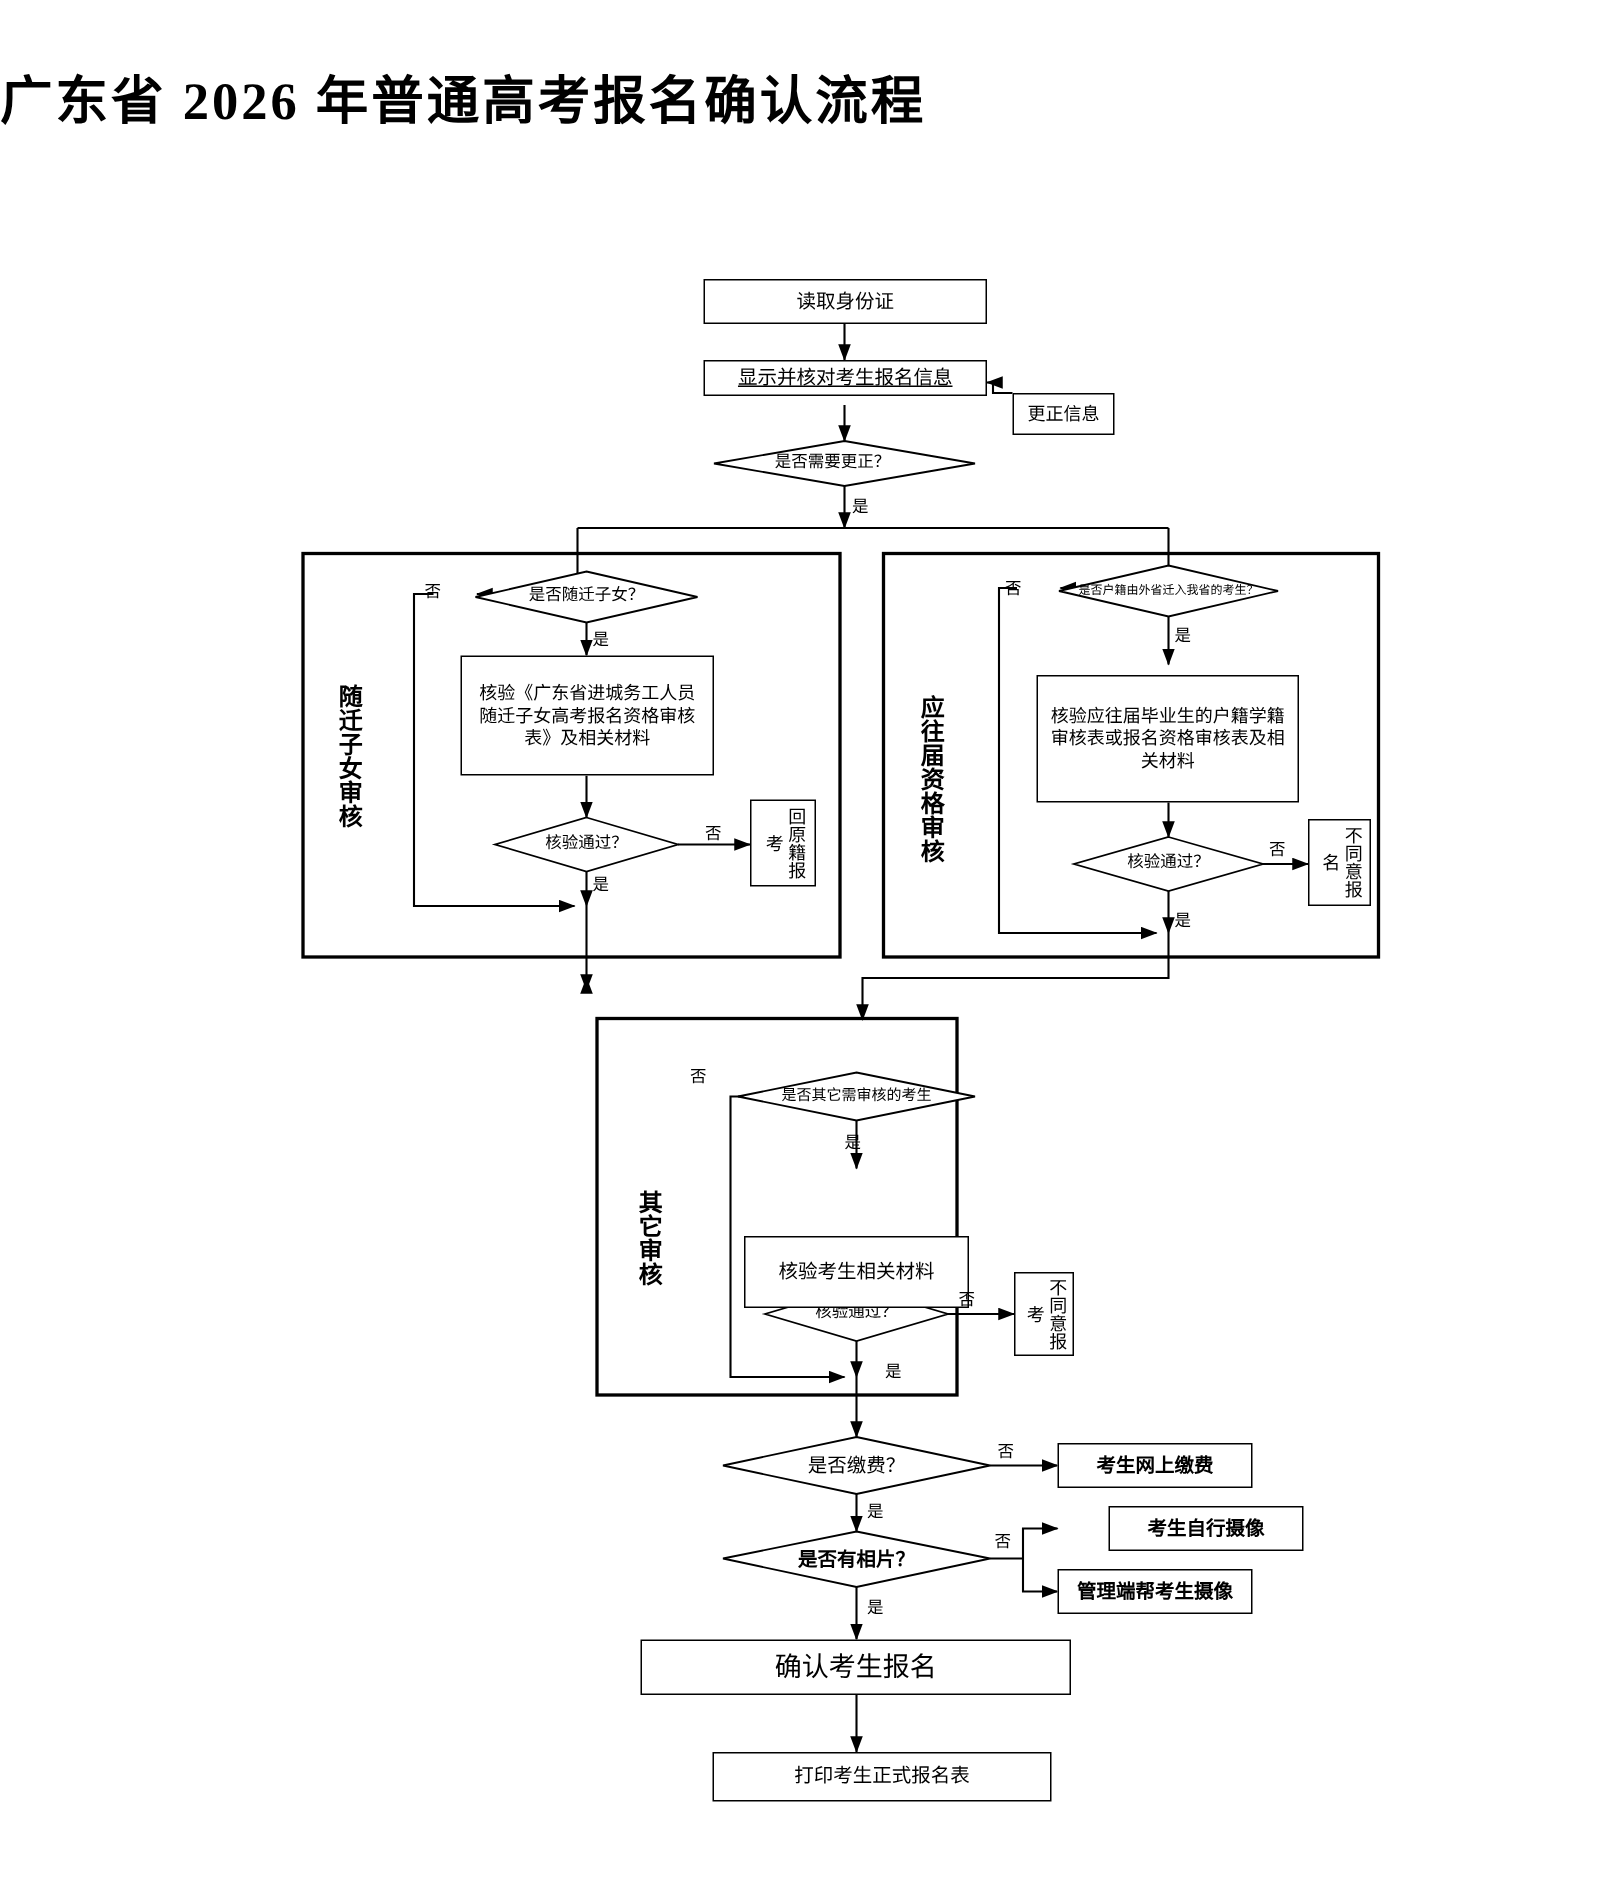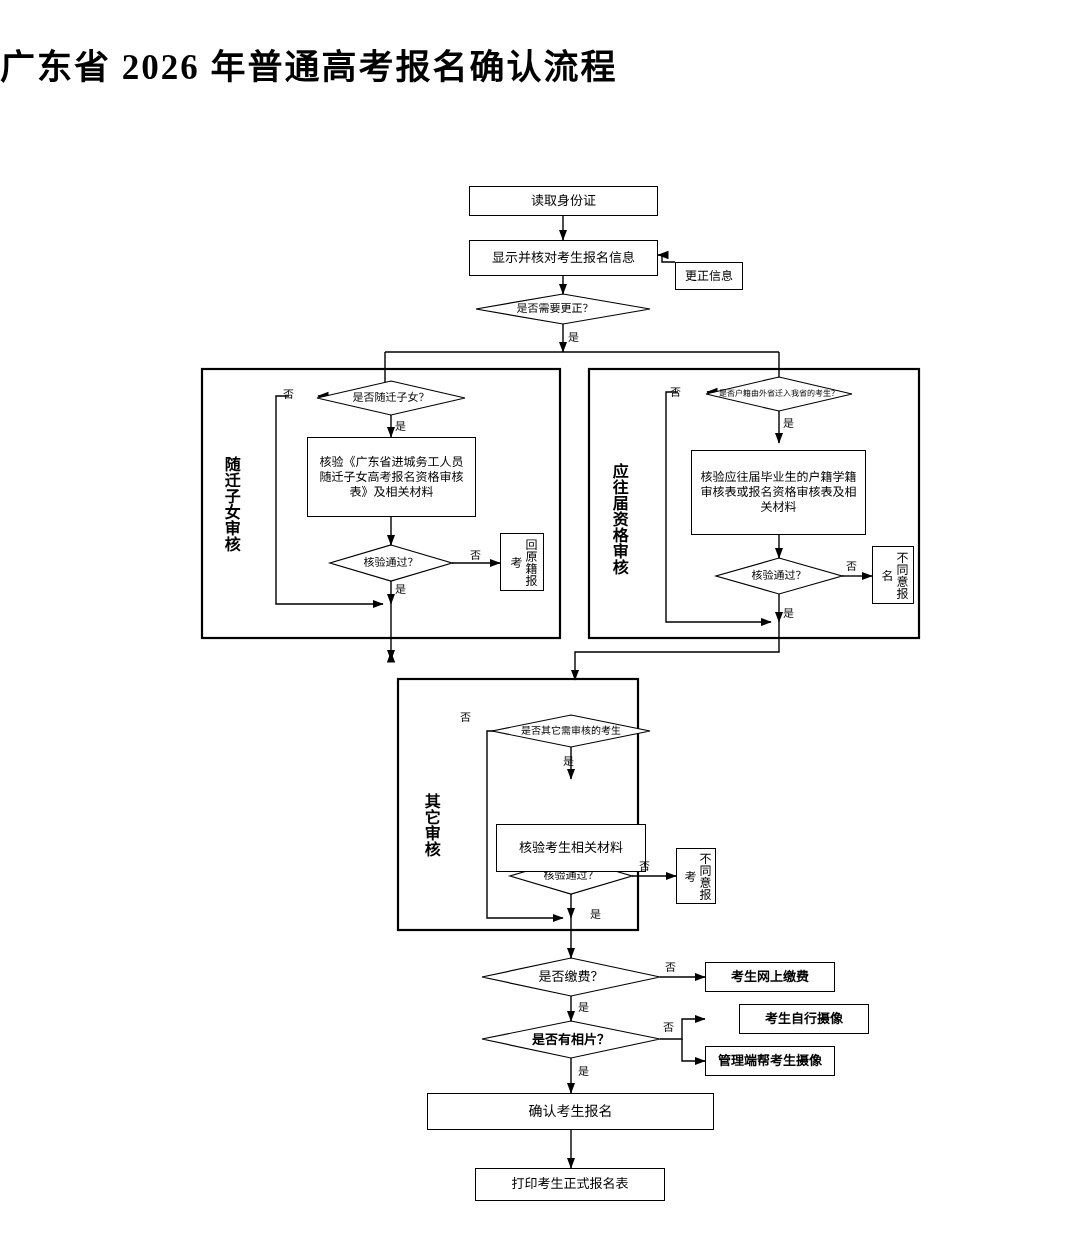--- a/index.html
+++ b/index.html
@@ -146,21 +146,21 @@
 <div class="diamondwrap" style="left:482px;top:958px;width:178px;height:38px;">
   <div class="dtext" style="font-size:13px;font-weight:normal;">是否缴费？</div>
 </div>
 <div class="diamondwrap" style="left:482px;top:1021px;width:178px;height:37px;">
   <div class="dtext" style="font-size:13px;font-weight:bold;">是否有相片？</div>
 </div>
 
 <div class="node rect" style="left:469px;top:186px;width:189px;height:30px;font-size:13px;">
   <span>读取身份证</span>
 </div>
-<div class="node rect" style="left:469px;top:240px;width:189px;height:36px;font-size:13px;">
+<div class="node rect" style="left:469px;top:240px;width:189px;height:24px;font-size:13px;text-decoration:underline;">
   <span>显示并核对考生报名信息</span>
 </div>
 <div class="node rect" style="left:675px;top:262px;width:68px;height:28px;font-size:12px;">
   <span>更正信息</span>
 </div>
 <div class="node rect" style="left:307px;top:437px;width:169px;height:80px;font-size:12px;padding:4px 8px;">
   <span>核验《广东省进城务工人员随迁子女高考报名资格审核表》及相关材料</span>
 </div>
 <div class="node rect" style="left:500px;top:533px;width:44px;height:58px;font-size:12px;">
   <span class="vtext">回原籍报考</span>
@@ -179,24 +179,24 @@
 </div>
 <div class="node rect" style="left:705px;top:962px;width:130px;height:30px;font-size:13px;font-weight:bold;">
   <span>考生网上缴费</span>
 </div>
 <div class="node rect" style="left:705px;top:1004px;width:130px;height:30px;font-size:13px;font-weight:bold;margin-left:34px;">
   <span>考生自行摄像</span>
 </div>
 <div class="node rect" style="left:705px;top:1046px;width:130px;height:30px;font-size:13px;font-weight:bold;">
   <span>管理端帮考生摄像</span>
 </div>
-<div class="node rect" style="left:427px;top:1093px;width:287px;height:37px;font-size:14px;">
+<div class="node rect" style="left:427px;top:1093px;width:287px;height:37px;font-size:18px;">
   <span>确认考生报名</span>
 </div>
-<div class="node rect" style="left:475px;top:1168px;width:190px;height:33px;font-size:13px;">
+<div class="node rect" style="left:475px;top:1168px;width:226px;height:33px;font-size:13px;">
   <span>打印考生正式报名表</span>
 </div>
 
 <div class="grouplbl" style="left:212px;top:424px;width:38px;height:160px;font-size:16px;font-weight:bold;">
   <span class="vtext">随迁子女审核</span>
 </div>
 <div class="grouplbl" style="left:600px;top:424px;width:38px;height:190px;font-size:16px;font-weight:bold;">
   <span class="vtext">应往届资格审核</span>
 </div>
 <div class="grouplbl" style="left:412px;top:770px;width:38px;height:110px;font-size:16px;font-weight:bold;">

